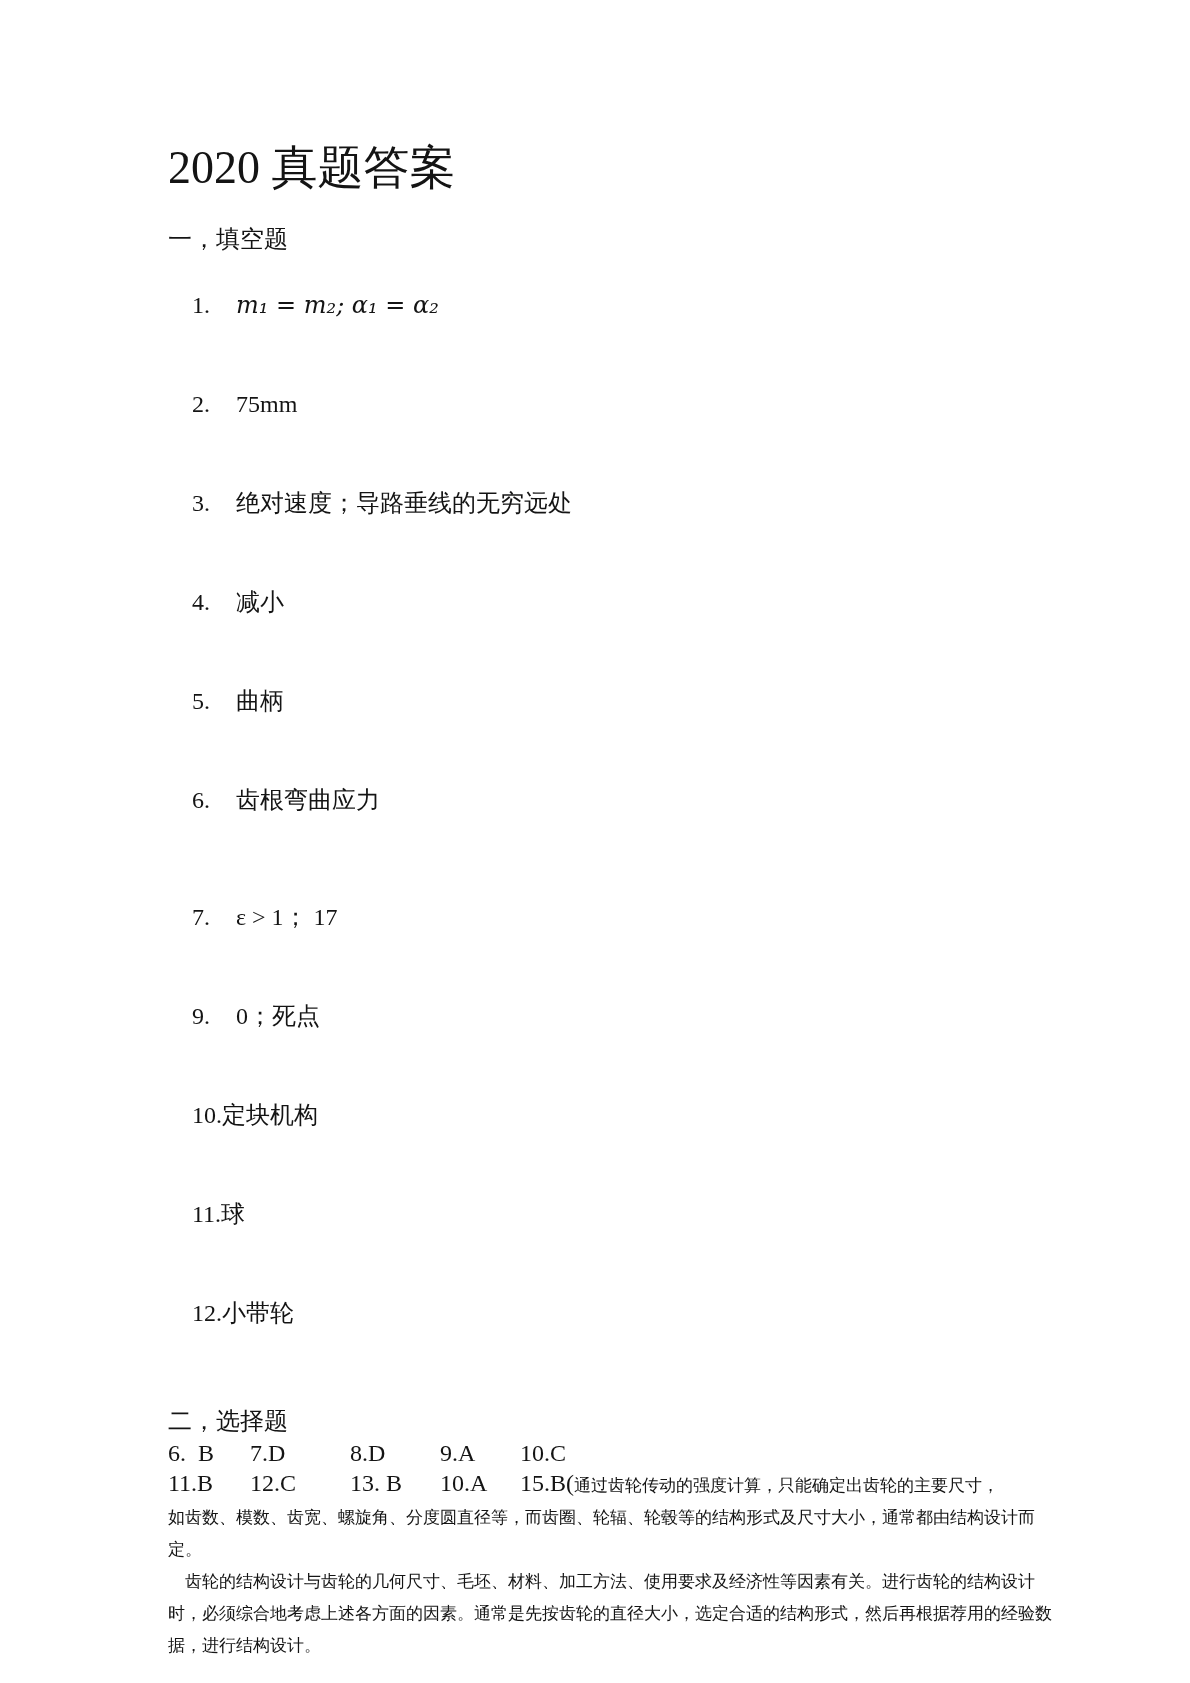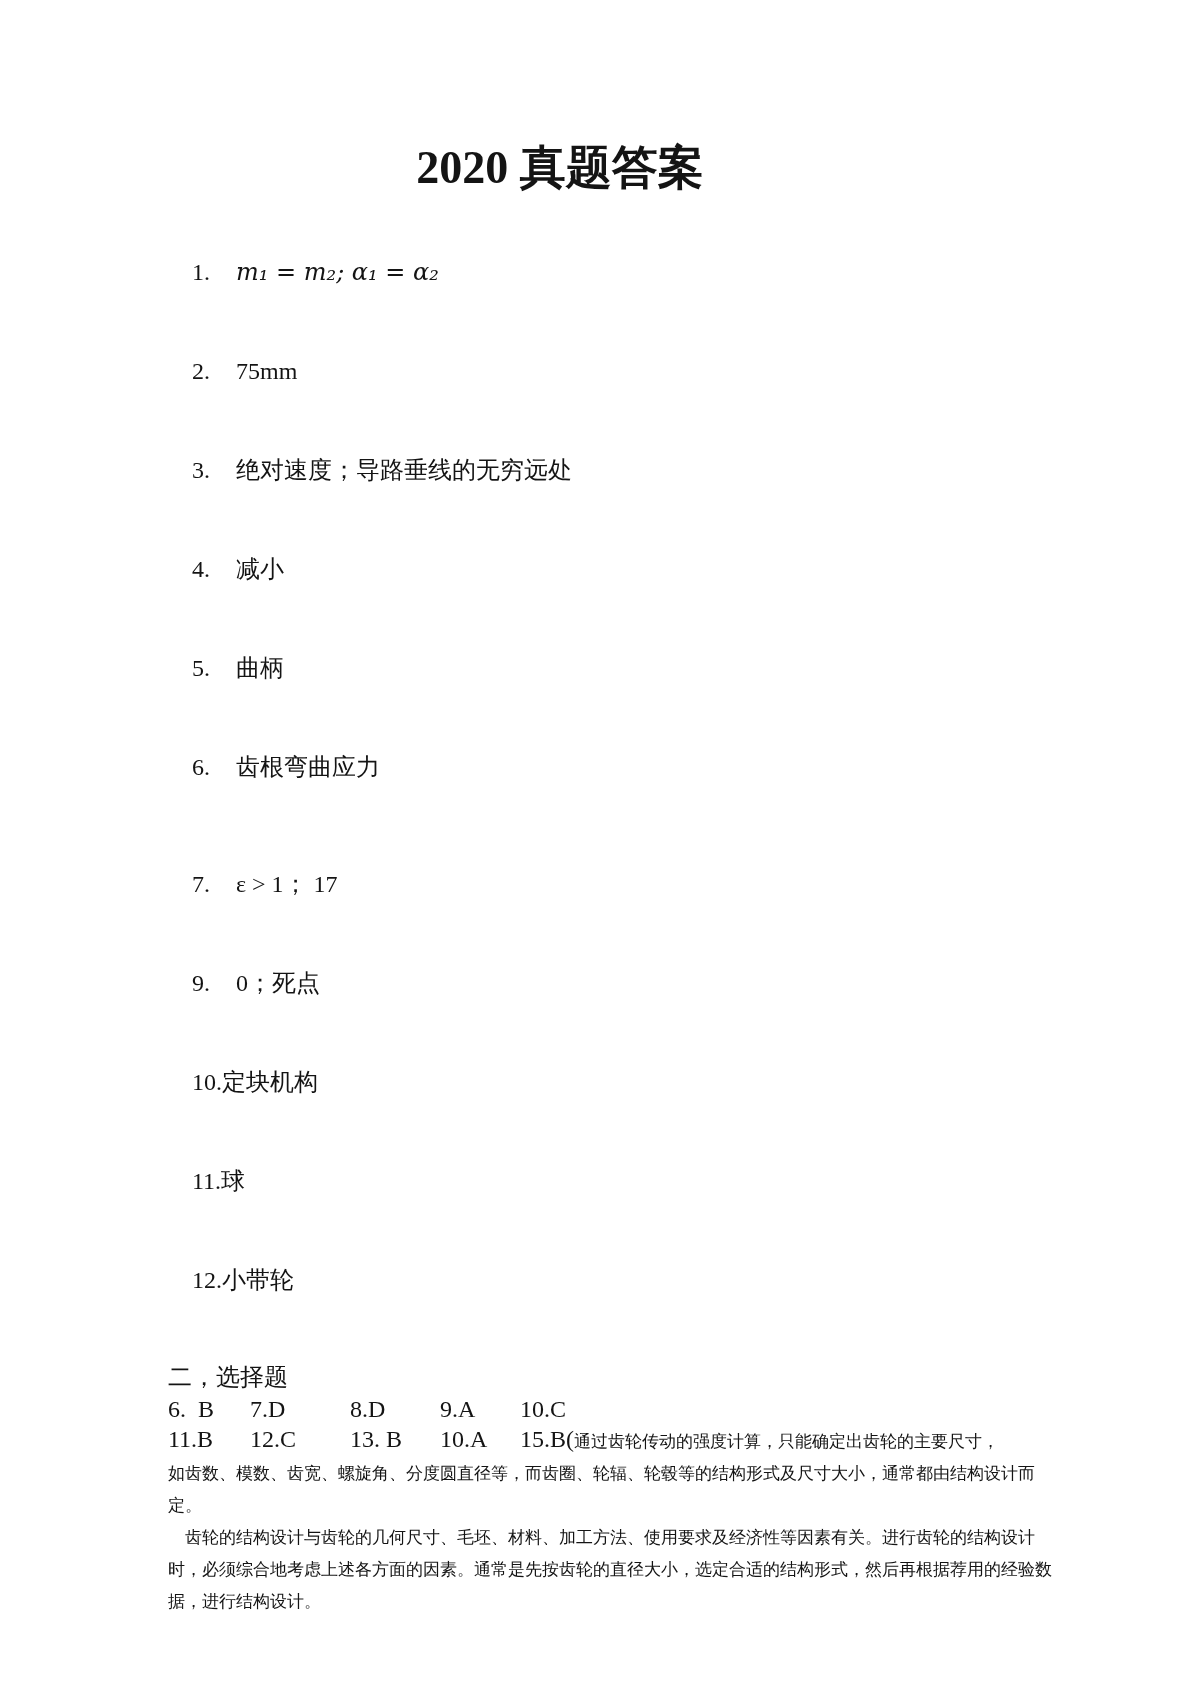--- a/index.html
+++ b/index.html
@@ -10,33 +10,33 @@
     font-family: "Liberation Serif", "DejaVu Serif", serif;
     overflow: hidden;
   }
   .page {
     box-sizing: border-box;
     width: 1190px; height: 1683px;
     padding: 140px 150px 40px 168px;
   }
   .title {
     font-size: 46px;
-    font-weight: 700;
-    text-align: center;
+    font-weight: 400;
+    text-align: left;
     margin: 0 88px 28px 0;
     line-height: 1.2;
     white-space: pre;
   }
   .sec-heading {
     font-size: 24px;
     line-height: 33px;
     margin: 0;
     white-space: pre;
   }
-  .sp-top-30 { margin-top: 31px; }
+  .sp-top-30 { margin-top: 42px; }
   .fb-item {
     font-size: 24px;
     line-height: 33px;
     white-space: pre;
   }
   .fb-item .num { display: inline-block; min-width: 44px; }
   .fb-item.tight .num { min-width: 0; text-align: right; }
   .fb-item.gap-lg { margin-top: 18px; }
   .fb-item.gap-md { margin-top: 12px; }
   .math { font-style: italic; font-family: "DejaVu Serif", serif; }
@@ -61,20 +61,21 @@
   }
   .note-text { white-space: pre-line; }
 </style>
 </head>
 <body>
 
 <div class="page">
 
   <h1 class="title">2020 真题答案</h1>
 
+  <div class="sec-heading">一，填空题</div>
 
   <div class="fb-item">
     <span class="num">1.</span><span class="math">m₁ = m₂; α₁ = α₂</span>
   </div>
   <div class="fb-item">
     <span class="num">2.</span><span>75mm</span>
   </div>
   <div class="fb-item">
     <span class="num">3.</span><span>绝对速度；导路垂线的无穷远处</span>
   </div>

